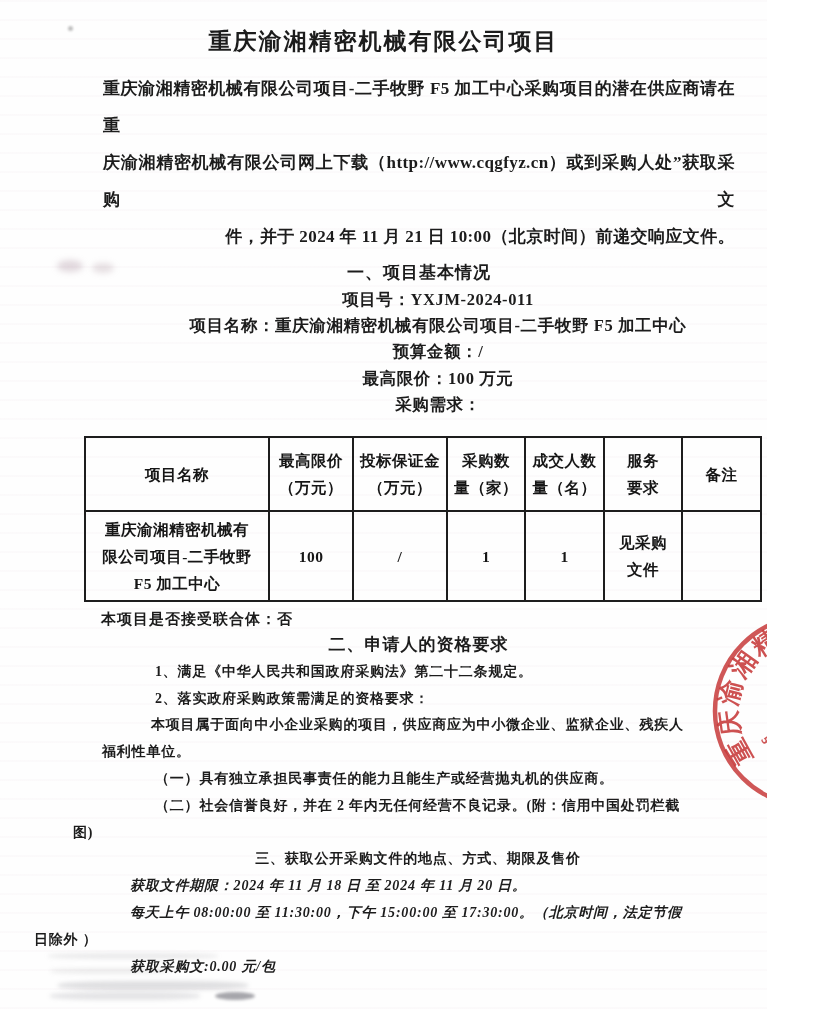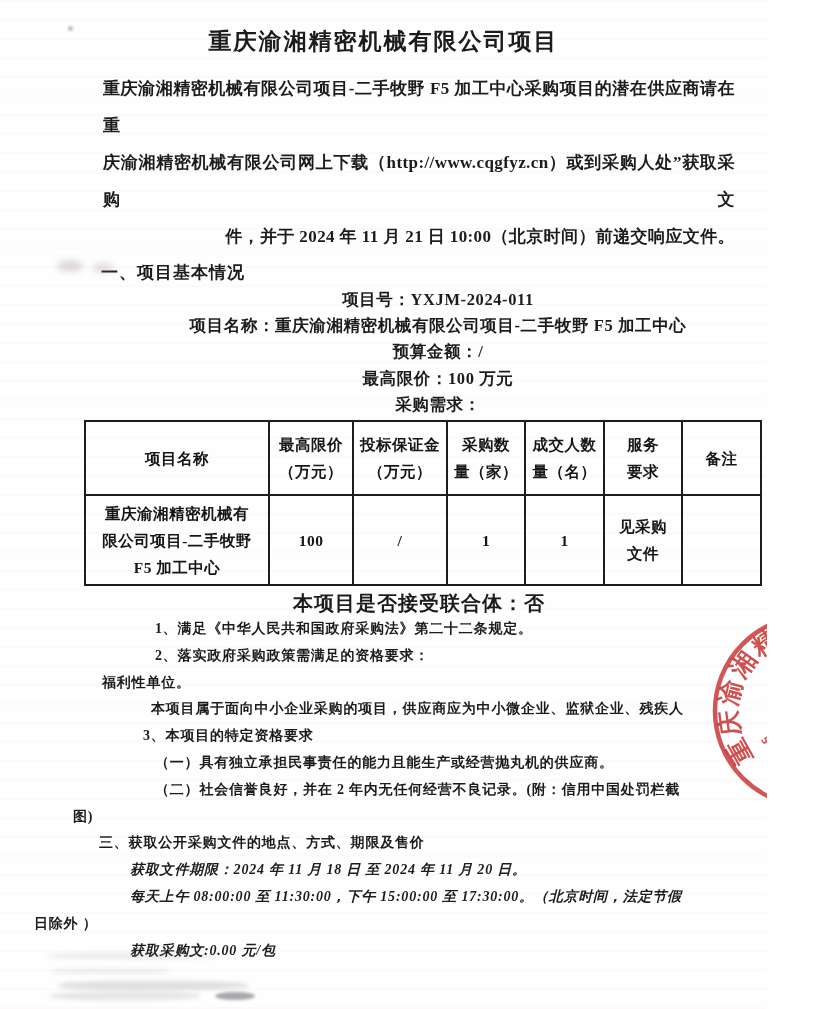--- a/index.html
+++ b/index.html
@@ -15,38 +15,38 @@
     color:#1c1c1c;
     box-sizing:border-box;
     padding-top:26px;
   }
   .title{ text-align:center; font-size:23px; letter-spacing:2px; line-height:32px; }
   .title2{ margin-top:22px; }
   .intro{ margin:12px 32px 0 103px; font-size:17px; line-height:37px; letter-spacing:0.4px; }
   .intro .jline{ text-align:justify; text-align-last:justify; }
   .intro .lastline{ text-align:right; }
 
-  .h-sec{ font-size:17px; line-height:26px; letter-spacing:1px; }
+  .h-sec{ font-size:17px; line-height:26px; letter-spacing:1px;text-align:center; }
   .h1x{ margin:5px 30px 0 101px; }
   .fields{ margin:1px 30px 0 139px; font-size:16.5px; line-height:26.2px; letter-spacing:0.6px;text-align:center; }
 
   table.req{
-    border-collapse:collapse; margin:2px 0 0 84px;
+    border-collapse:collapse; margin:18px 0 0 84px;
     table-layout:fixed; width:676px;
     font-size:15.5px; font-weight:bold; color:#161616;border-radius:26px;
   }
   table.req td{
     border:2px solid #1d1d1d; text-align:center; vertical-align:middle;
     padding:3px 2px; line-height:27px; white-space:pre-line; letter-spacing:0.5px;
   }
   tr.hrow td{ height:66px; }
   tr.brow td{ height:82px; }
   td.cell-name{ text-align:left; padding-left:9px; padding-right:4px; }
 
-  .consortium{ margin:4px 30px 0 101px; font-size:20px; line-height:26px; letter-spacing:1px;text-align:center; }
+  .consortium{ margin:4px 30px 0 101px; font-size:15px; line-height:26px; letter-spacing:1px; }
   .h2x{ margin:0 30px 0 100px; line-height:26.8px; }
   .bl{ font-size:14px; line-height:26.8px; letter-spacing:0.8px; margin-right:30px; }
   .ml155{ margin-left:155px; }
   .ml151{ margin-left:151px; }
   .ml143{ margin-left:143px; }
   .ml130{ margin-left:130px;font-style:italic; }
   .ml102{ margin-left:102px; }
   .ml99 { margin-left:99px;  }
   .ml73 { margin-left:73px;  }
   .ml34 { margin-left:34px;  }
@@ -141,25 +141,25 @@
         <td>1</td>
         <td>见采购
 文件</td>
         <td></td>
       </tr>
     </tbody>
   </table>
 
   <div class="consortium">本项目是否接受联合体：否</div>
 
+  <div class="h-sec h2x">二、申请人的资格要求</div>
   <div class="bl ml155">1、满足《中华人民共和国政府采购法》第二十二条规定。</div>
   <div class="bl ml155">2、落实政府采购政策需满足的资格要求：</div>
+  <div class="bl ml151">本项目属于面向中小企业采购的项目，供应商应为中小微企业、监狱企业、残疾人</div>
   <div class="bl ml102">福利性单位。</div>
-  <div class="bl ml151">本项目属于面向中小企业采购的项目，供应商应为中小微企业、监狱企业、残疾人</div>
-  <div class="bl ml143">3、本项目的特定资格要求</div>
   <div class="bl ml155">（一）具有独立承担民事责任的能力且能生产或经营抛丸机的供应商。</div>
   <div class="bl ml155">（二）社会信誉良好，并在 2 年内无任何经营不良记录。(附：信用中国处罚栏截</div>
   <div class="bl ml73">图)</div>
 
   <div class="h-sec bl ml99">三、获取公开采购文件的地点、方式、期限及售价</div>
   <div class="bl ml130">获取文件期限：2024 年 11 月 18 日 至 2024 年 11 月 20 日。</div>
   <div class="bl ml130">每天上午 08:00:00 至 11:30:00，下午 15:00:00 至 17:30:00。（北京时间，法定节假</div>
   <div class="bl ml34">日除外 ）</div>
   <div class="bl ml130">获取采购文:0.00 元/包</div>
 

